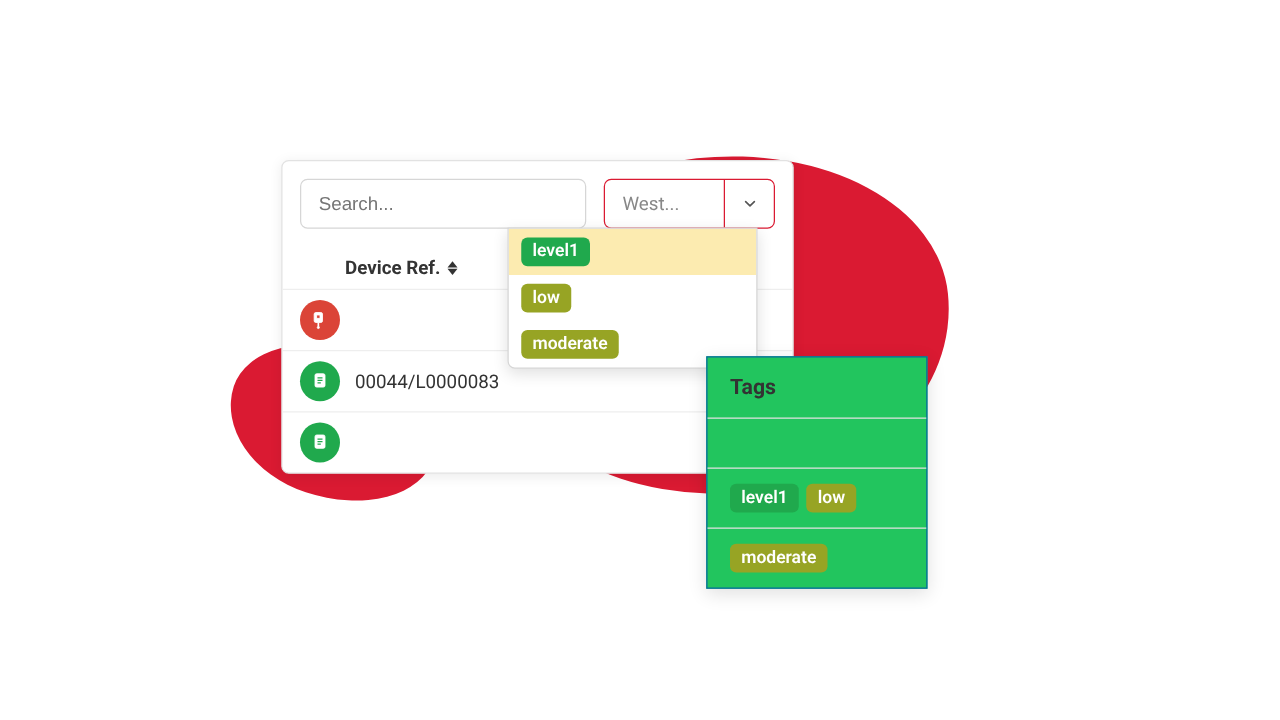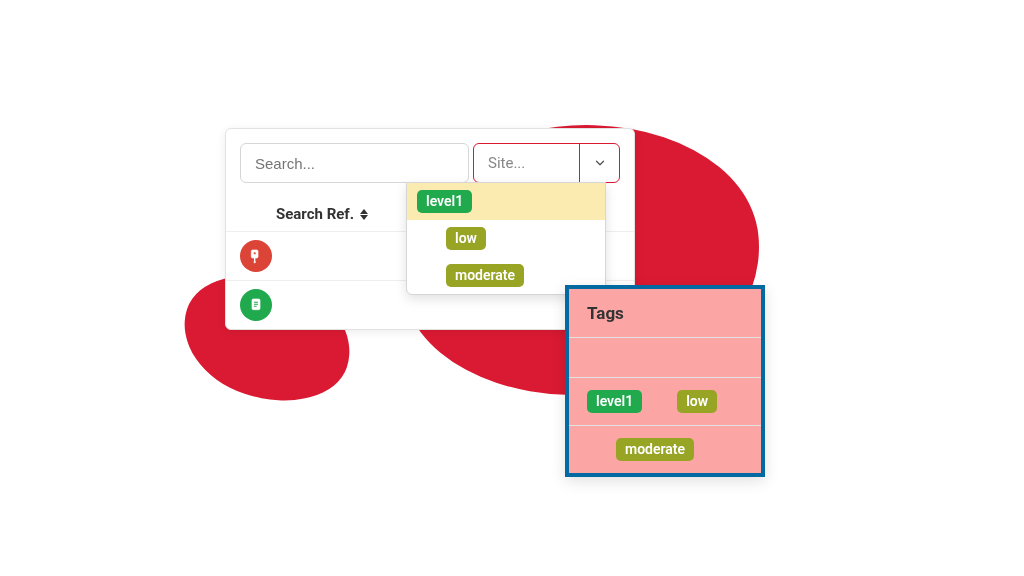--- a/index.html
+++ b/index.html
@@ -31,21 +31,21 @@
     width: 410px;
     background: #fff;
     border: 1px solid #e2e2e2;
     border-radius: 6px;
     box-shadow: 0 2px 10px rgba(0,0,0,0.08);
     overflow: visible;
   }
 
   .filters {
     display: flex;
-    gap: 4px;
+    gap: 14px;
     padding: 14px 14px 14px 14px;
   }
   .search-input {
     flex: 0 0 150px;
     height: 40px;
     border: 1px solid #d6d6d6;
     border-radius: 6px;
     padding: 0 14px;
     color: #888;
     font-size: 15px;
@@ -133,29 +133,29 @@
   .tag-pill {
     display: inline-block;
     padding: 2px 9px;
     border-radius: 5px;
     color: #fff;
     font-size: 14px;
     font-weight: 600;
     line-height: 1.35;
   }
   .tag-green { background: #20a94d; }
-  .tag-olive { background: #97a424; margin-left: 29px; }
+  .tag-olive { background: #97a424; }
 
   
   .tags-panel {
     position: absolute;
     left: 565px; top: 285px;
-    width: 200px;
-    background: #fca5a5;
-    border: 4px solid #0369a1;
+    width: 177px;
+    background: #22c55e;
+    border: 1px solid #0369a1;
     box-shadow: 0 4px 14px rgba(0,0,0,0.12);
   }
   .tags-panel .hdr {
     padding: 14px 18px;
     font-weight: 700;
     font-size: 17px;
     color: #333;
     border-bottom: 1px solid #e2e2e2;
   }
   .tags-panel .cell {
@@ -175,57 +175,67 @@
 
 <div class="stage">
 
   <div class="blob1"></div>
   <div class="blob2"></div>
 
   <div class="card">
     <div class="filters">
       <input class="search-input" type="text" placeholder="Search..." style="">
       <div class="tags-select">
-        <span class="placeholder">Site...</span>
+        <span class="placeholder">West...</span>
         <span class="chev-wrap">
           <svg class="chev-svg" viewBox="0 0 24 24">
             <path d="M6 9l6 6 6-6" fill="none" stroke="#555" stroke-width="2.2" stroke-linecap="round" stroke-linejoin="round"></path>
           </svg>
         </span>
       </div>
     </div>
 
     <div class="header-row">
-      <span>Search Ref.</span>
+      <span>Device Ref.</span>
       <span class="sort-icon">
         <span class="up"></span>
           <span class="dn"></span>
       </span>
     </div>
 
     <div class="row">
       <span class="dev-icon red">
         <svg viewBox="0 0 24 24">
           <rect x="5" y="3" width="10" height="12" rx="2" fill="#fff"></rect>
           <rect x="8" y="6" width="4" height="4" fill="#db4437"></rect>
           <path d="M10 15 v5" stroke="#fff" stroke-width="2" fill="none"></path>
           <circle cx="10" cy="21" r="1.3" fill="#fff"></circle>
         </svg>
       </span>
       <span class="name"></span>
     </div>
 
-
     <div class="row">
       <span class="dev-icon green">
         <svg viewBox="0 0 24 24">
           <rect x="6" y="3" width="12" height="16" rx="2" fill="#fff"></rect>
           <path d="M9 8h6M9 11h6M9 14h4" stroke="#20a94d" stroke-width="1.6"></path>
         </svg>
       </span>
+      <span class="ref">00044/L0000083</span>
+      <span class="name"></span>
+    </div>
+
+    <div class="row">
+      <span class="dev-icon green">
+        <svg viewBox="0 0 24 24">
+          <rect x="6" y="3" width="12" height="16" rx="2" fill="#fff"></rect>
+          <path d="M9 8h6M9 11h6M9 14h4" stroke="#20a94d" stroke-width="1.6"></path>
+        </svg>
+      </span>
     </div>
   </div>
 
   <div class="dropdown">
     <div class="opt highlight">
       <span class="tag-pill tag-green">level1</span>
     </div>
     <div class="opt">
       <span class="tag-pill tag-olive">low</span>
     </div>

